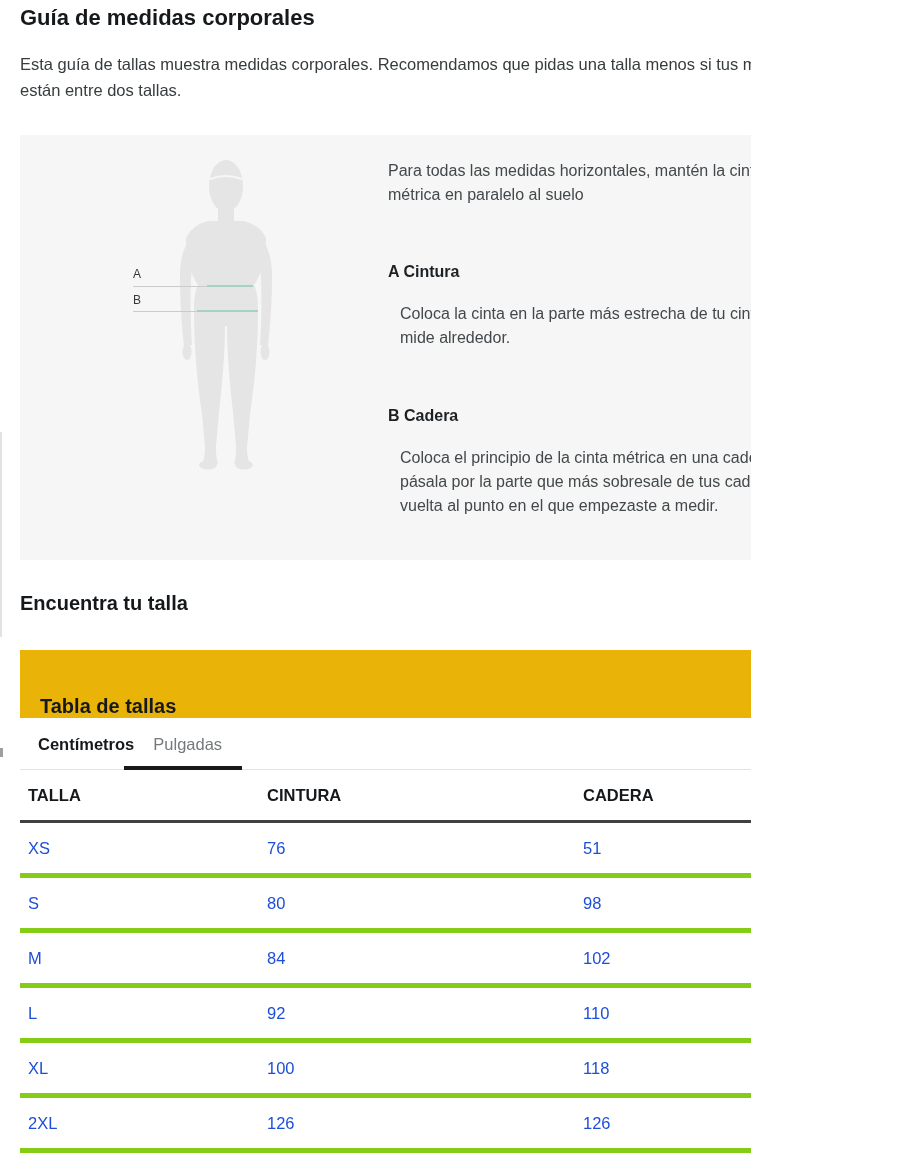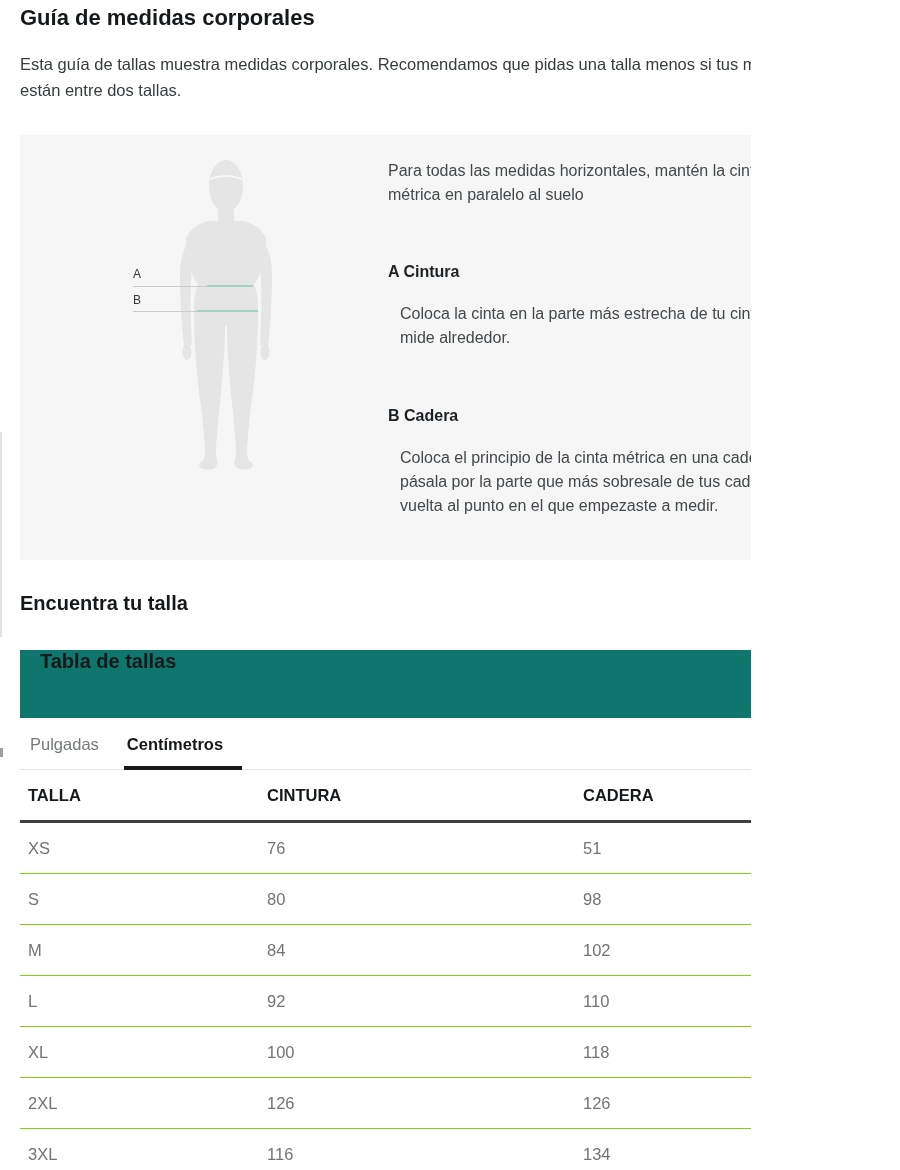--- a/index.html
+++ b/index.html
@@ -26,34 +26,34 @@
   .guide-note{position:absolute;left:368px;top:24px;width:460px;font-size:16px;line-height:24px;color:#43484b;}
   .sec-head{position:absolute;left:368px;font-size:16px;font-weight:700;color:#1d2124;}
   .sec-head-a{top:128px;}
   .sec-head-b{top:272px;}
   .sec-body{position:absolute;left:380px;width:468px;font-size:16px;line-height:24px;color:#43484b;}
   .sec-body-a{top:167px;}
   .sec-body-b{top:311px;}
   
   .find-heading{position:absolute;left:20px;top:592px;font-size:20px;font-weight:700;color:#16191b;}
   
-  .chart-bar{position:absolute;left:20px;top:650px;width:860px;height:68px;background:#0f766e;display:flex;align-items:flex-start;}
+  .chart-bar{position:absolute;left:20px;top:650px;width:860px;height:68px;background:#eab308;display:flex;align-items:flex-end;}
   .chart-bar-title{margin-left:20px;font-size:20px;font-weight:700;color:#16191b;}
   .chevron-wrap{margin-left:auto;margin-right:20px;display:flex;align-items:center;cursor:pointer;}
   
   .tabs-row{position:absolute;left:20px;top:718px;width:860px;height:52px;display:flex;align-items:center;}
   .tab{display:flex;align-items:center;height:100%;font-size:16.5px;cursor:pointer;}
   .tab-inactive{padding:0 10px;color:#75797b;}
   .tab-active{padding:0 9px;margin-left:9px;color:#16191b;font-weight:700;}
   .tabs-divider{position:absolute;left:20px;top:769px;width:860px;height:1px;background:#e4e4e4;}
   .tab-underline{position:absolute;left:124px;top:766px;width:118px;height:4px;background:#17191b;}
   
   .size-table{position:absolute;left:20px;top:770px;width:860px;border-collapse:collapse;table-layout:fixed;}
   .size-table th{height:50px;text-align:left;padding:0 0 0 8px;font-size:16.5px;font-weight:700;color:#16191b;border-bottom:3px solid #404040;}
-  .size-table td{height:50px;padding:0 0 0 8px;font-size:16.5px;color:#737373;border-bottom:1px solid #84cc16;}
+  .size-table td{height:50px;padding:0 0 0 8px;font-size:16.5px;color:#1d4ed8;border-bottom:5px solid #84cc16;}
   
   .edge-artifact{position:absolute;left:0;top:432px;width:2px;height:205px;background:#e2e2e2;}
   .edge-artifact-2{position:absolute;left:0;top:748px;width:3px;height:9px;background:#9f9f9f;}
 </style>
 </head>
 <body>
 
 <div id="page">
 
   <div class="page-title">Guía de medidas corporales</div>
@@ -104,22 +104,22 @@
   <div class="chart-bar">
     <div class="chart-bar-title">Tabla de tallas</div>
     <div class="chevron-wrap">
       <svg width="34" height="22" viewBox="0 0 34 22" aria-hidden="true">
         <polyline points="3,18 17,5 31,18" fill="none" stroke="#6f7375" stroke-width="3.5" stroke-linecap="butt"></polyline>
       </svg>
     </div>
   </div>
 
   <div class="tabs-row">
+    <div class="tab tab-active">Centímetros</div>
     <div class="tab tab-inactive">Pulgadas</div>
-    <div class="tab tab-active">Centímetros</div>
   </div>
   <div class="tabs-divider"></div>
   <div class="tab-underline"></div>
 
   <table class="size-table">
     <colgroup>
         <col style="width:239px">
         <col style="width:316px">
         <col>
       </colgroup>

